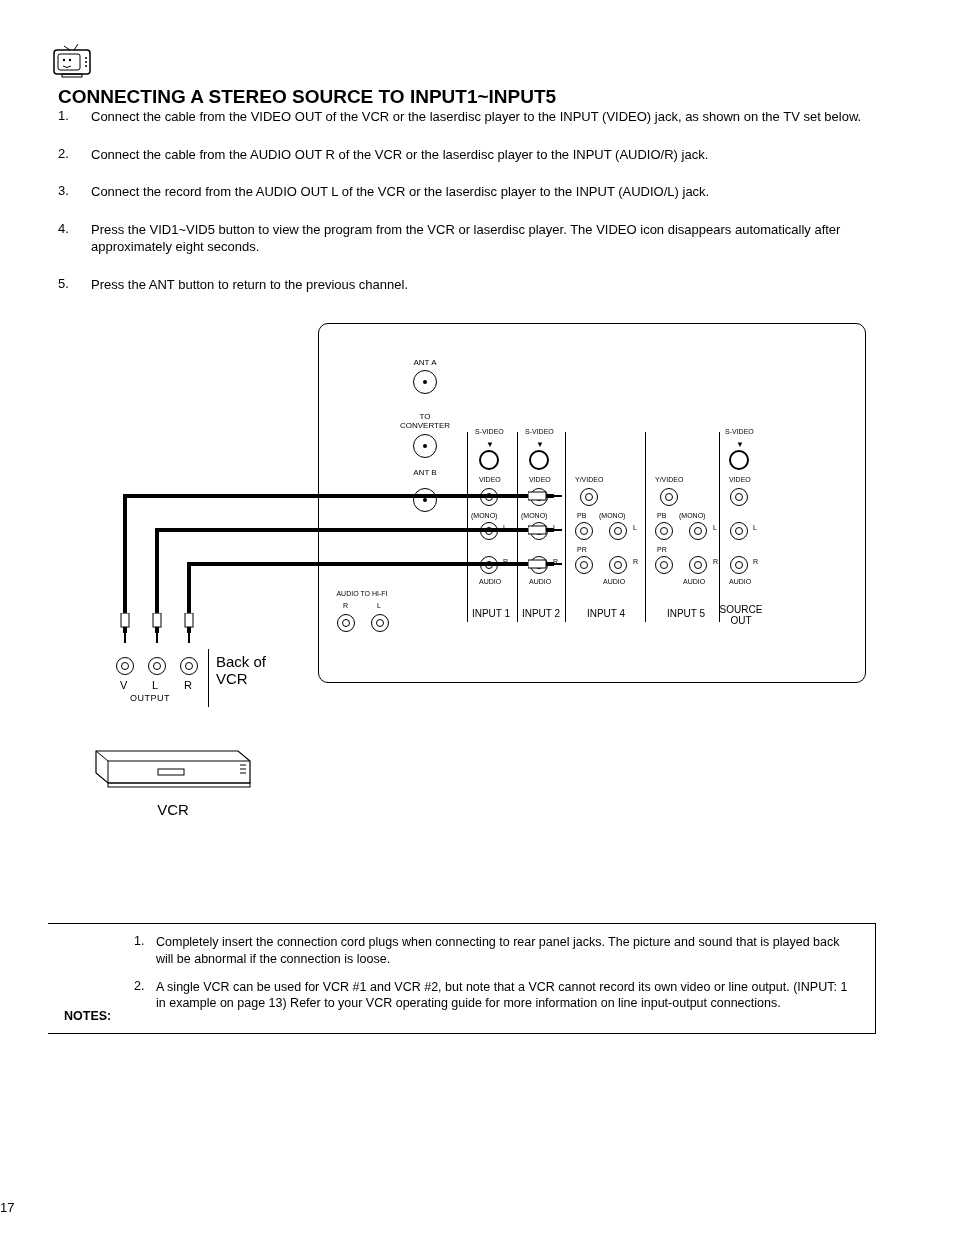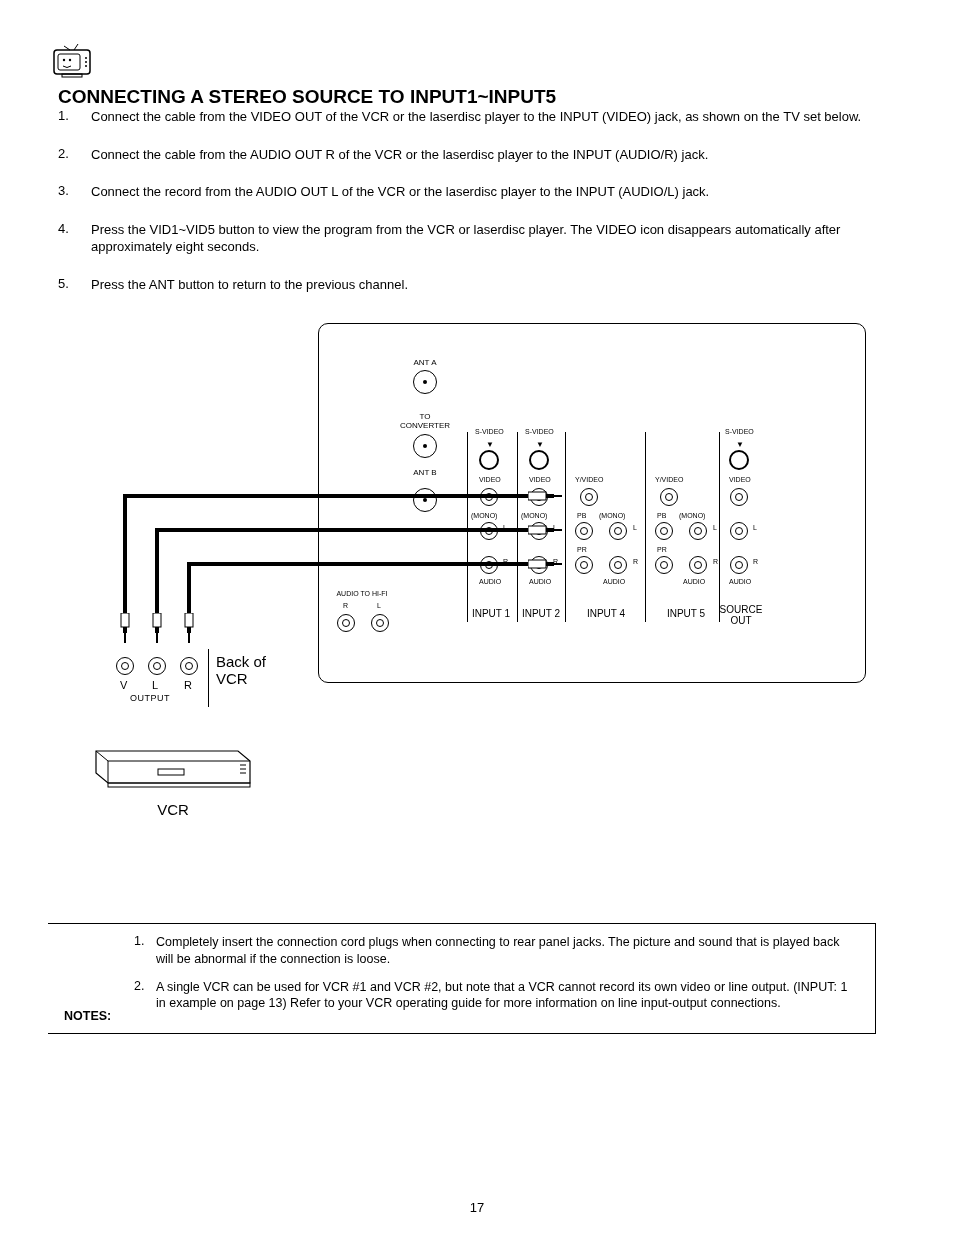--- a/index.html
+++ b/index.html
@@ -95,21 +95,21 @@
     margin: 40px 30px 0 0;
     padding: 10px 16px 10px 16px;
     font-size:12.5px;
   }
   .notes-row { display:flex;align-items:flex-end; }
   .notes-label { font-weight:bold; width:70px; flex-shrink:0; }
   .notes-list { flex:1; }
   .notes-list .nrow { display:flex; margin-bottom:12px; }
   .notes-list .nrow .nn { width:22px; flex-shrink:0; }
   .notes-list .nrow .nt { flex:1; line-height:1.3; }
-  .page-num { position:absolute; bottom:20px; left:0; right:0; text-align:center; font-size:13px; }
+  .page-num { position:absolute; bottom:20px; left:0; right:0; font-size:13px; }
   .backof { position:absolute; font-size:15px; font-family:Liberation Sans, sans-serif; }
 </style>
 </head>
 <body>
 
 <div class="header-row">
   <svg class="tv-icon" viewBox="0 0 50 40">
     <rect x="6" y="10" width="36" height="24" rx="3" fill="none" stroke="#000" stroke-width="1.5"></rect>
     <rect x="10" y="14" width="22" height="16" rx="2" fill="none" stroke="#000" stroke-width="1"></rect>
     <circle cx="38" cy="18" r="1" fill="#000"></circle>

